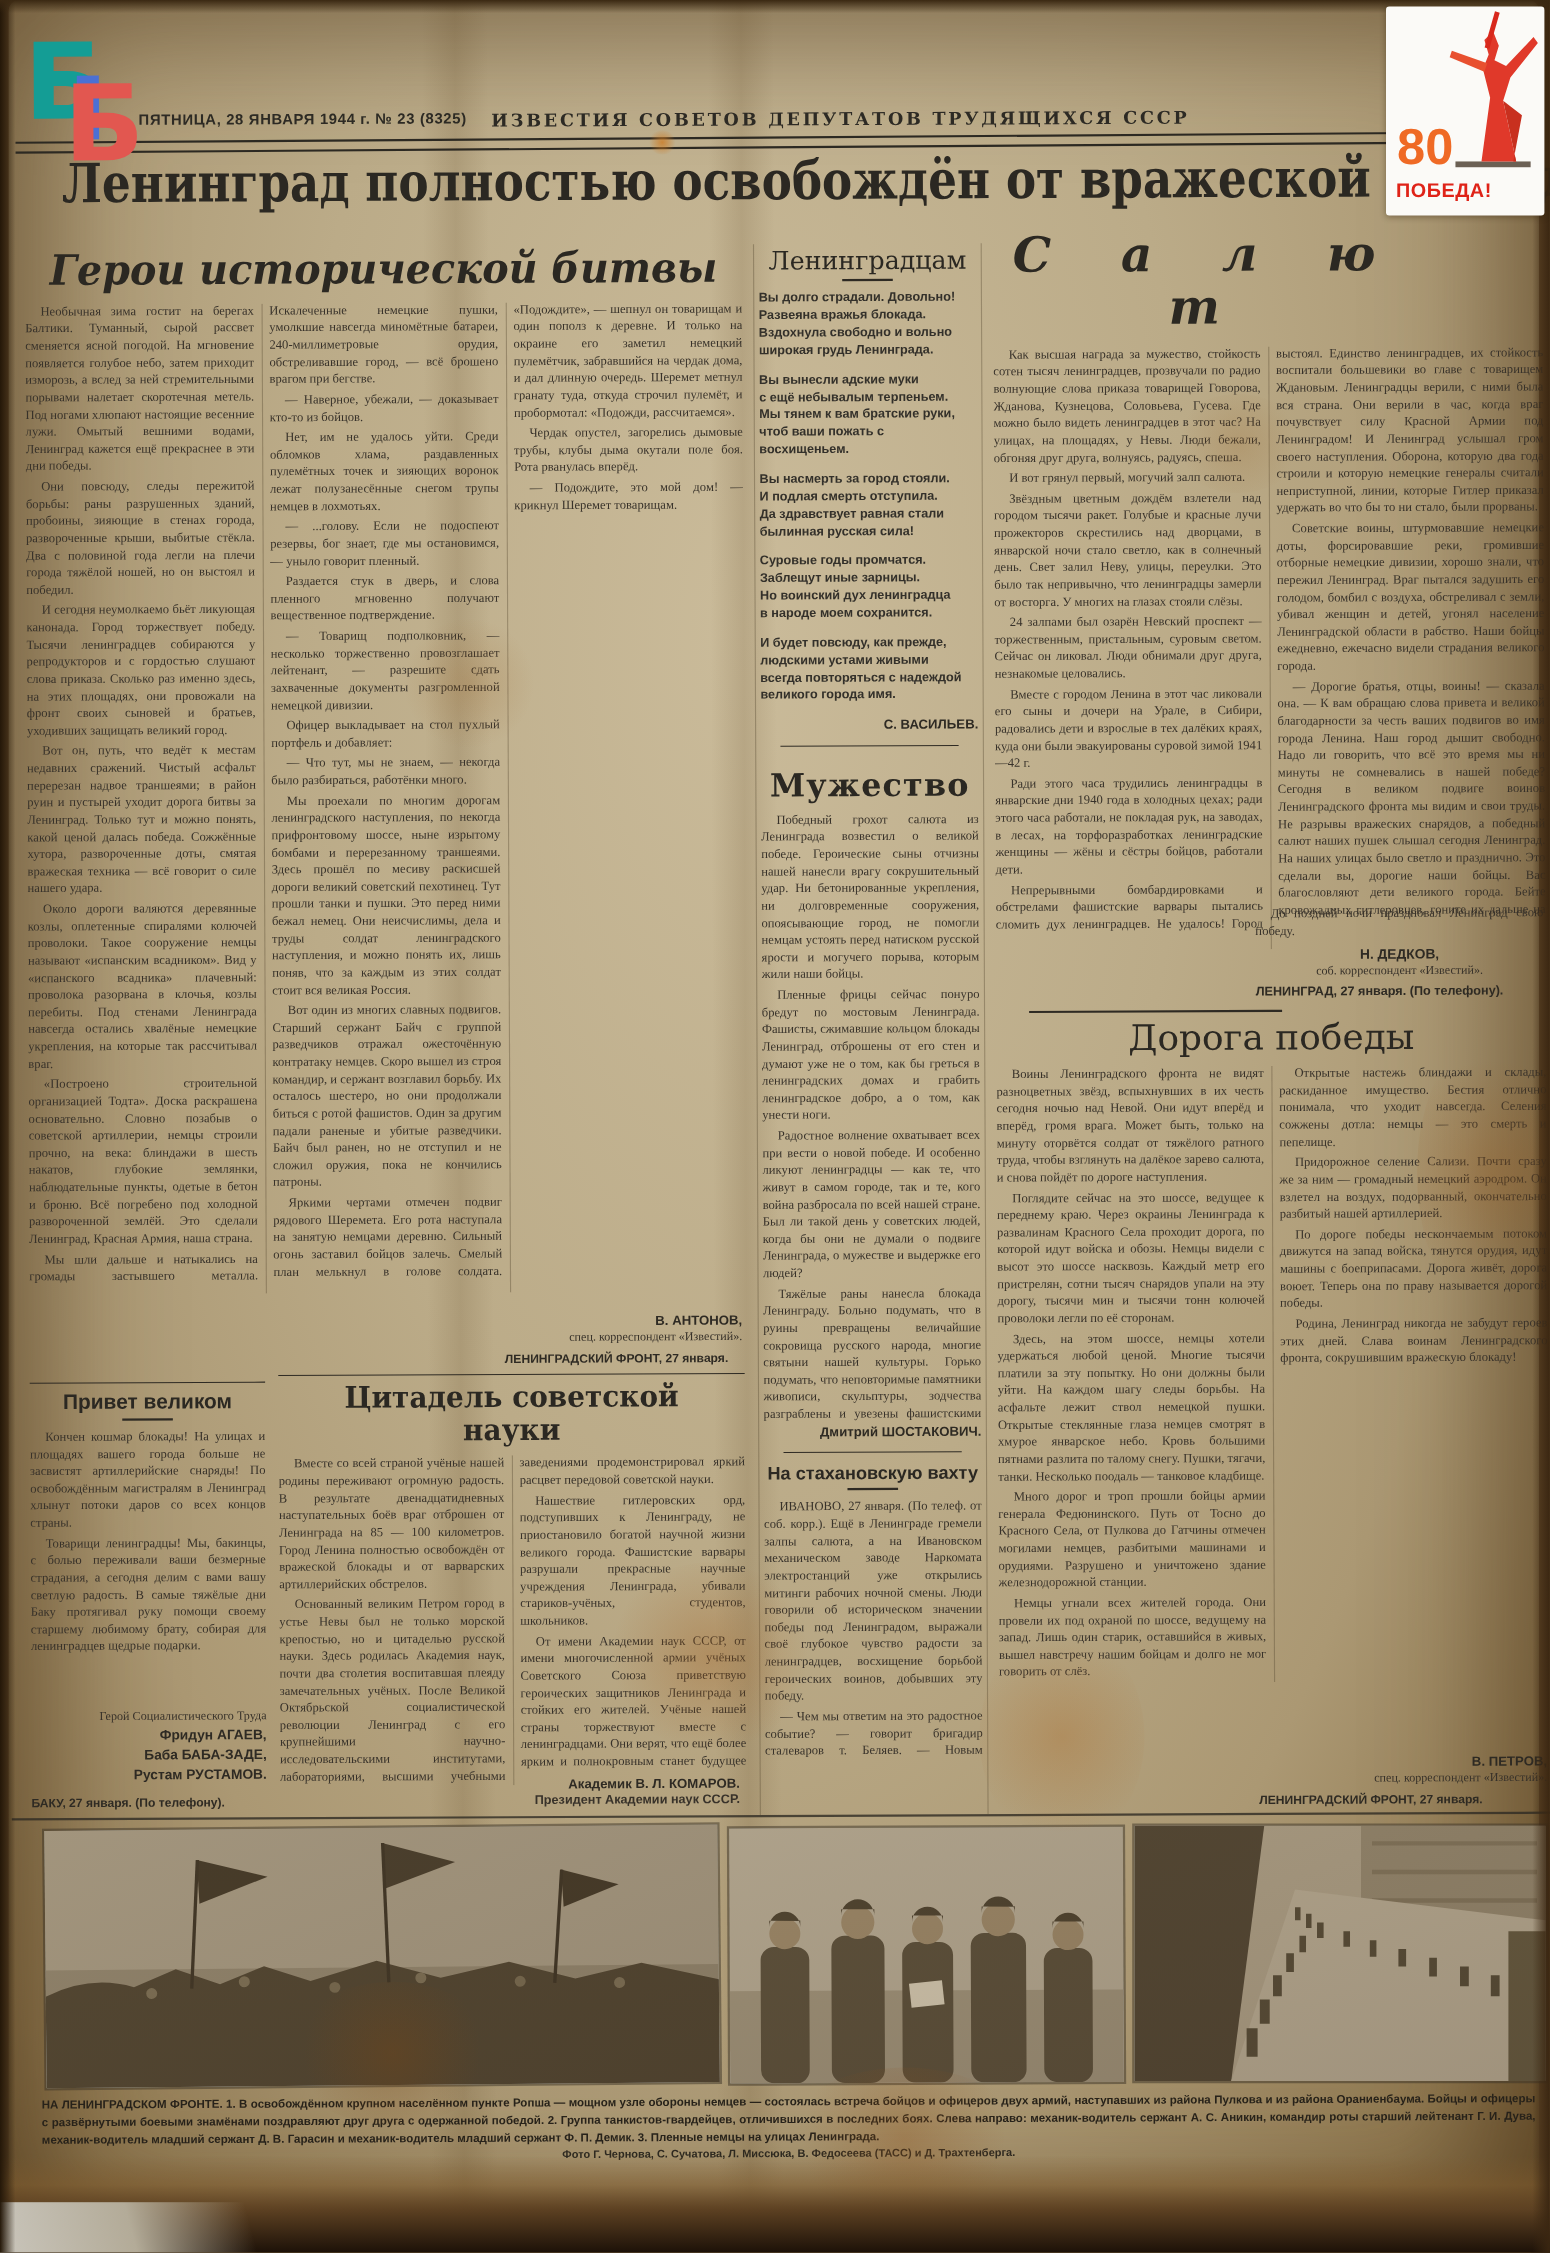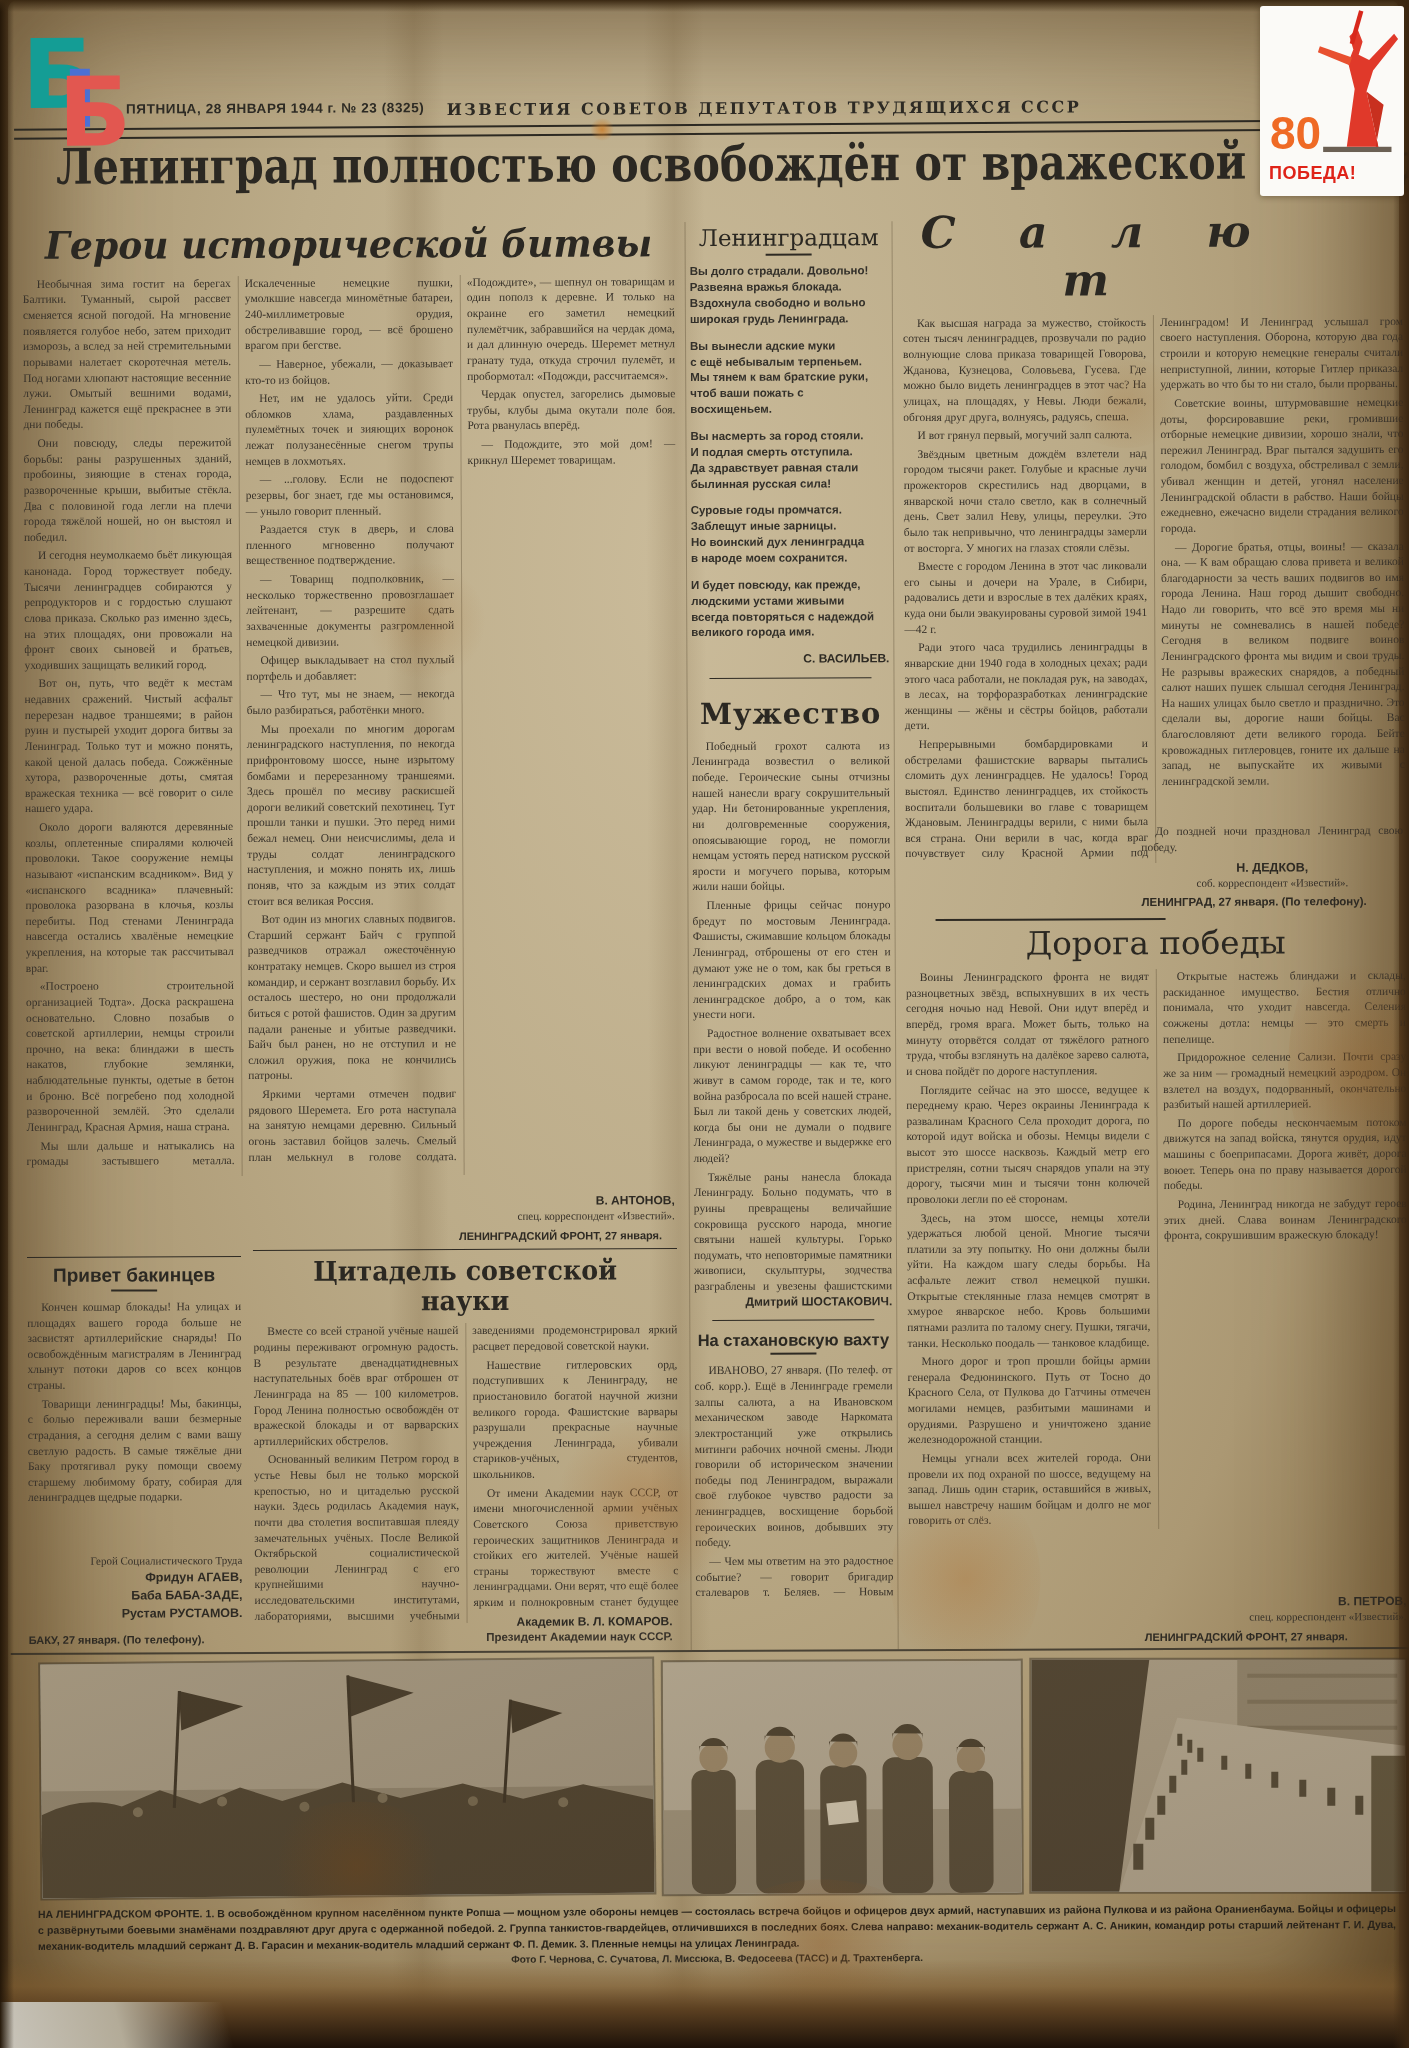--- a/index.html
+++ b/index.html
@@ -165,21 +165,21 @@
           <p>— Подождите, это мой дом! — крикнул Шеремет товарищам.</p>
         </div>
         <div class="signote">
           <div class="sig-name">В. АНТОНОВ,</div>
           <div class="sig-role">спец. корреспондент «Известий».</div>
           <div class="sig-date">ЛЕНИНГРАДСКИЙ ФРОНТ, 27 января.</div>
         </div>
       </section>
 
       <section class="baku">
-        <h4>Привет бакинцев</h4>
+        <h4>Привет великом</h4>
         <div class="dash"></div>
         <div class="colwrap">
           <p>Кончен кошмар блокады! На улицах и площадях вашего города больше не засвистят артиллерийские снаряды! По освобождённым магистралям в Ленинград хлынут потоки даров со всех концов страны.</p>
           <p>Товарищи ленинградцы! Мы, бакинцы, с болью переживали ваши безмерные страдания, а сегодня делим с вами вашу светлую радость. В самые тяжёлые дни Баку протягивал руку помощи своему старшему любимому брату, собирая для ленинградцев щедрые подарки.</p>
 
         </div>
         <div class="sig-title">Герой Социалистического Труда</div>
         <div class="sig-name">Фридун АГАЕВ,</div>
         <div class="sig-name">Баба БАБА-ЗАДЕ,</div>
         <div class="sig-name">Рустам РУСТАМОВ.</div>
@@ -249,20 +249,21 @@
           </div>
         </div>
       </section>
 
       <section class="salute">
         <h2>С а л ю т</h2>
         <div class="colwrap cols2">
           <p>Как высшая награда за мужество, стойкость сотен тысяч ленинградцев, прозвучали по радио волнующие слова приказа товарищей Говорова, Жданова, Кузнецова, Соловьева, Гусева. Где можно было видеть ленинградцев в этот час? На улицах, на площадях, у Невы. Люди бежали, обгоняя друг друга, волнуясь, радуясь, спеша.</p>
           <p>И вот грянул первый, могучий залп салюта.</p>
           <p>Звёздным цветным дождём взлетели над городом тысячи ракет. Голубые и красные лучи прожекторов скрестились над дворцами, в январской ночи стало светло, как в солнечный день. Свет залил Неву, улицы, переулки. Это было так непривычно, что ленинградцы замерли от восторга. У многих на глазах стояли слёзы.</p>
+          <p>24 залпами был озарён Невский проспект — торжественным, пристальным, суровым светом. Сейчас он ликовал. Люди обнимали друг друга, незнакомые целовались.</p>
           <p>Вместе с городом Ленина в этот час ликовали его сыны и дочери на Урале, в Сибири, радовались дети и взрослые в тех далёких краях, куда они были эвакуированы суровой зимой 1941—42 г.</p>
           <p>Ради этого часа трудились ленинградцы в январские дни 1940 года в холодных цехах; ради этого часа работали, не покладая рук, на заводах, в лесах, на торфоразработках ленинградские женщины — жёны и сёстры бойцов, работали дети.</p>
           <p>Непрерывными бомбардировками и обстрелами фашистские варвары пытались сломить дух ленинградцев. Не удалось! Город выстоял. Единство ленинградцев, их стойкость воспитали большевики во главе с товарищем Ждановым. Ленинградцы верили, с ними была вся страна. Они верили в час, когда враг почувствует силу Красной Армии под Ленинградом! И Ленинград услышал гром своего наступления. Оборона, которую два года строили и которую немецкие генералы считали неприступной, линии, которые Гитлер приказал удержать во что бы то ни стало, были прорваны.</p>
           <p>Советские воины, штурмовавшие немецкие доты, форсировавшие реки, громившие отборные немецкие дивизии, хорошо знали, что пережил Ленинград. Враг пытался задушить его голодом, бомбил с воздуха, обстреливал с земли, убивал женщин и детей, угонял население Ленинградской области в рабство. Наши бойцы ежедневно, ежечасно видели страдания великого города.</p>
           <p>— Дорогие братья, отцы, воины! — сказала она. — К вам обращаю слова привета и великой благодарности за честь ваших подвигов во имя города Ленина. Наш город дышит свободно. Надо ли говорить, что всё это время мы ни минуты не сомневались в нашей победе? Сегодня в великом подвиге воинов Ленинградского фронта мы видим и свои труды. Не разрывы вражеских снарядов, а победный салют наших пушек слышал сегодня Ленинград. На наших улицах было светло и празднично. Это сделали вы, дорогие наши бойцы. Вас благословляют дети великого города. Бейте кровожадных гитлеровцев, гоните их дальше на запад, не выпускайте их живыми с ленинградской земли.</p>
 
         </div>
         <div class="endnote">
           <p>До поздней ночи праздновал Ленинград свою победу.</p>
           <div class="sig-name">Н. ДЕДКОВ,</div>

